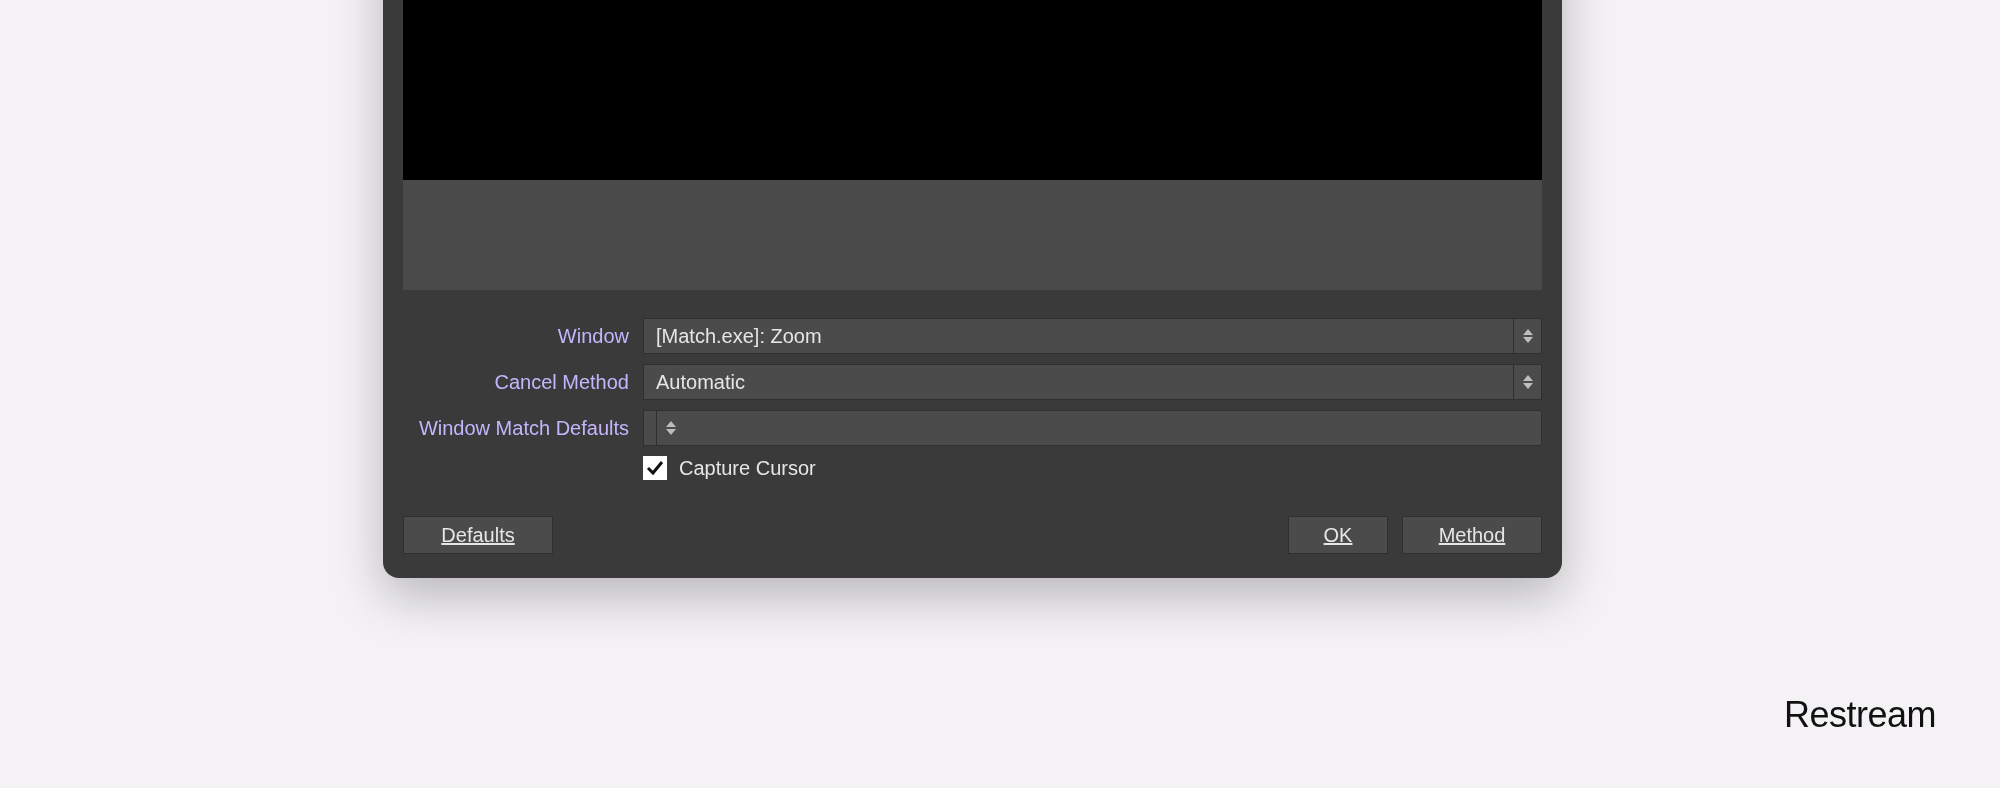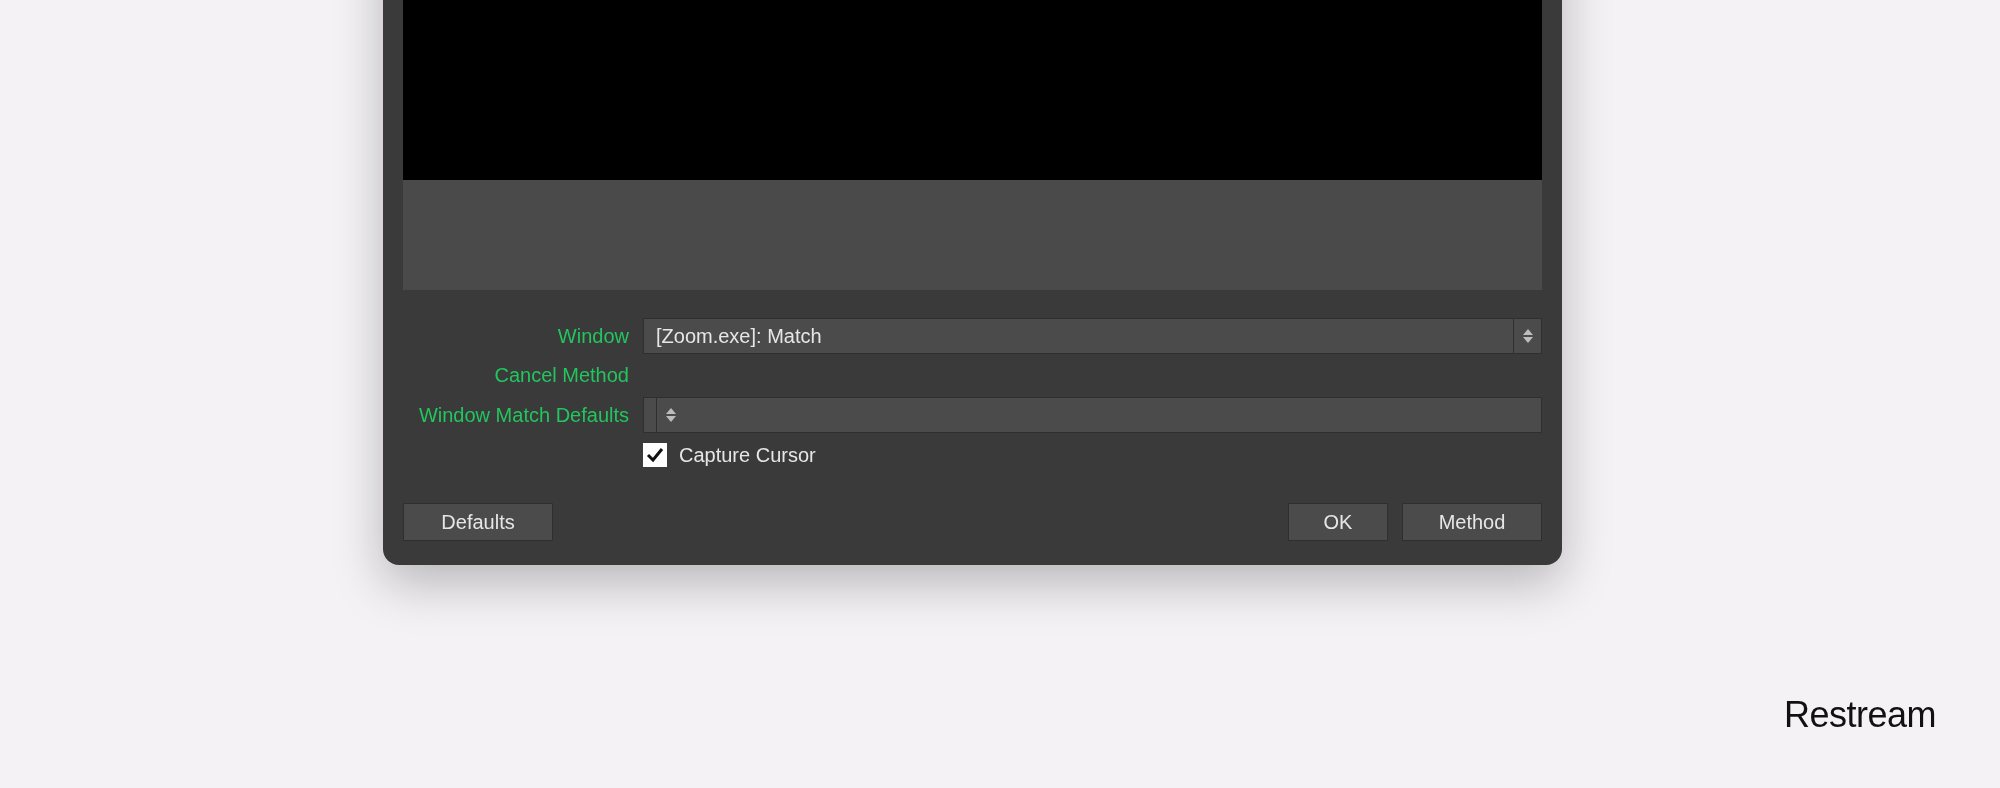--- a/index.html
+++ b/index.html
@@ -43,21 +43,21 @@
   .form-row {
     display: flex;
     align-items: center;
     margin-bottom: 10px;
   }
 
   .form-label {
     width: 240px;
     text-align: right;
     padding-right: 14px;
-    color: #22c55e;
+    color: #c4b5fd;
     font-size: 20px;
   }
 
   .select {
     flex: 1;
     height: 36px;
     background: #4b4b4b;
     border: 1px solid #2f2f2f;
     display: flex;
     align-items: center;
@@ -115,20 +115,21 @@
     height: 38px;
     background: #4b4b4b;
     border: 1px solid #2f2f2f;
     color: #e6e6e6;
     font-size: 20px;
     display: flex;
     align-items: center;
     justify-content: center;
     cursor: pointer;
     padding: 0 28px;
+    text-decoration: underline;
   }
   .btn-defaults { min-width: 150px; }
   .btn-ok { min-width: 100px; }
   .btn-cancel { min-width: 140px; }
   .spacer { flex: 1; }
 
   .watermark {
     position: absolute;
     right: 64px;
     bottom: 52px;
@@ -145,34 +146,45 @@
 <div class="dialog">
 
   <div class="preview-black"></div>
   <div class="preview-strip"></div>
 
   <div class="form">
 
     <div class="form-row">
       <div class="form-label">Window</div>
       <div class="select">
-        <span>[Zoom.exe]: Match</span>
+        <span>[Match.exe]: Zoom</span>
         <div class="select-spin">
           <svg width="10" height="6" viewBox="0 0 10 6">
               <path d="M0 6 L5 0 L10 6 Z" fill="#bdbdbd"></path>
             </svg>
           <svg width="10" height="6" viewBox="0 0 10 6">
               <path d="M0 0 L5 6 L10 0 Z" fill="#bdbdbd"></path>
             </svg>
         </div>
       </div>
     </div>
 
     <div class="form-row">
       <div class="form-label">Cancel Method</div>
+      <div class="select">
+        <span>Automatic</span>
+        <div class="select-spin">
+          <svg width="10" height="6" viewBox="0 0 10 6">
+              <path d="M0 6 L5 0 L10 6 Z" fill="#bdbdbd"></path>
+            </svg>
+          <svg width="10" height="6" viewBox="0 0 10 6">
+              <path d="M0 0 L5 6 L10 0 Z" fill="#bdbdbd"></path>
+            </svg>
+        </div>
+      </div>
     </div>
 
     <div class="form-row">
       <div class="form-label">Window Match Defaults</div>
       <div class="select">
         <div class="select-spin">
           <svg width="10" height="6" viewBox="0 0 10 6">
               <path d="M0 6 L5 0 L10 6 Z" fill="#bdbdbd"></path>
             </svg>
           <svg width="10" height="6" viewBox="0 0 10 6">

